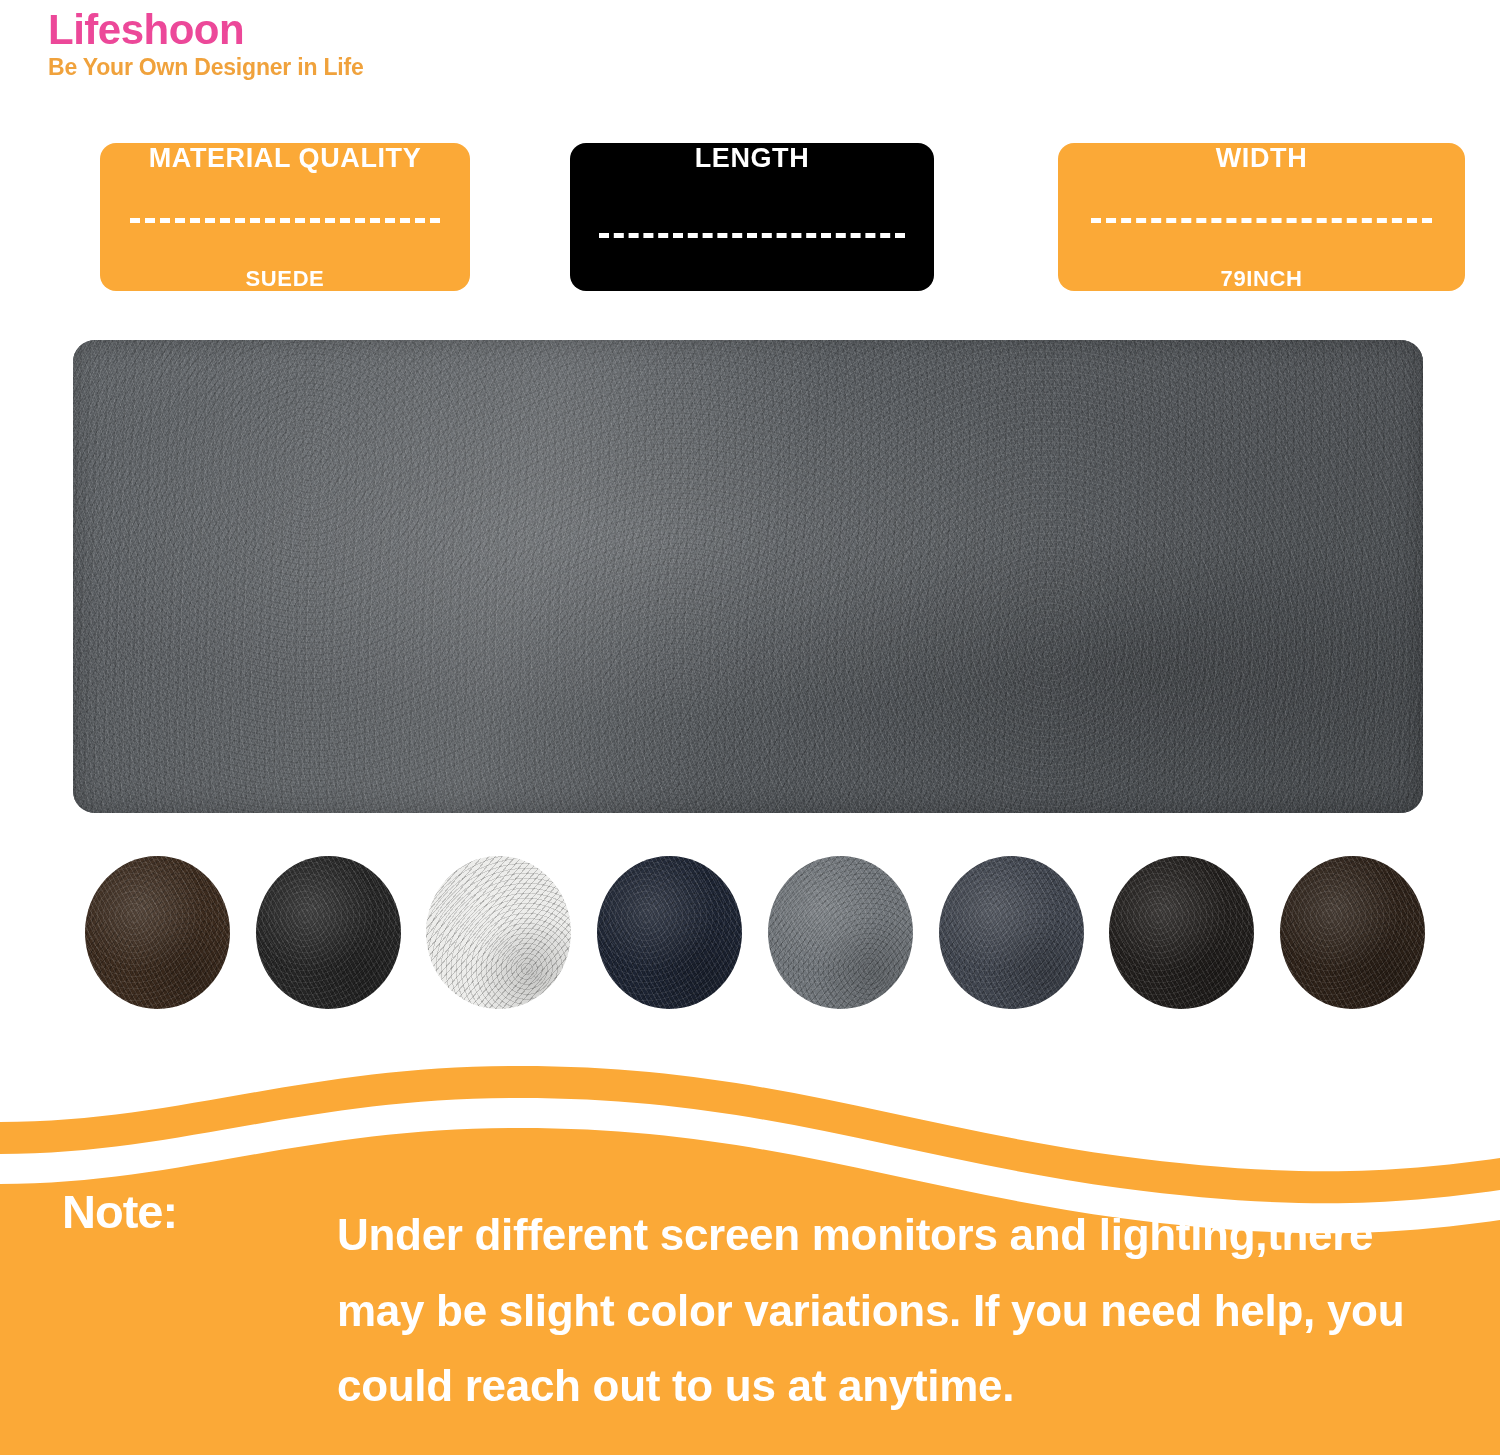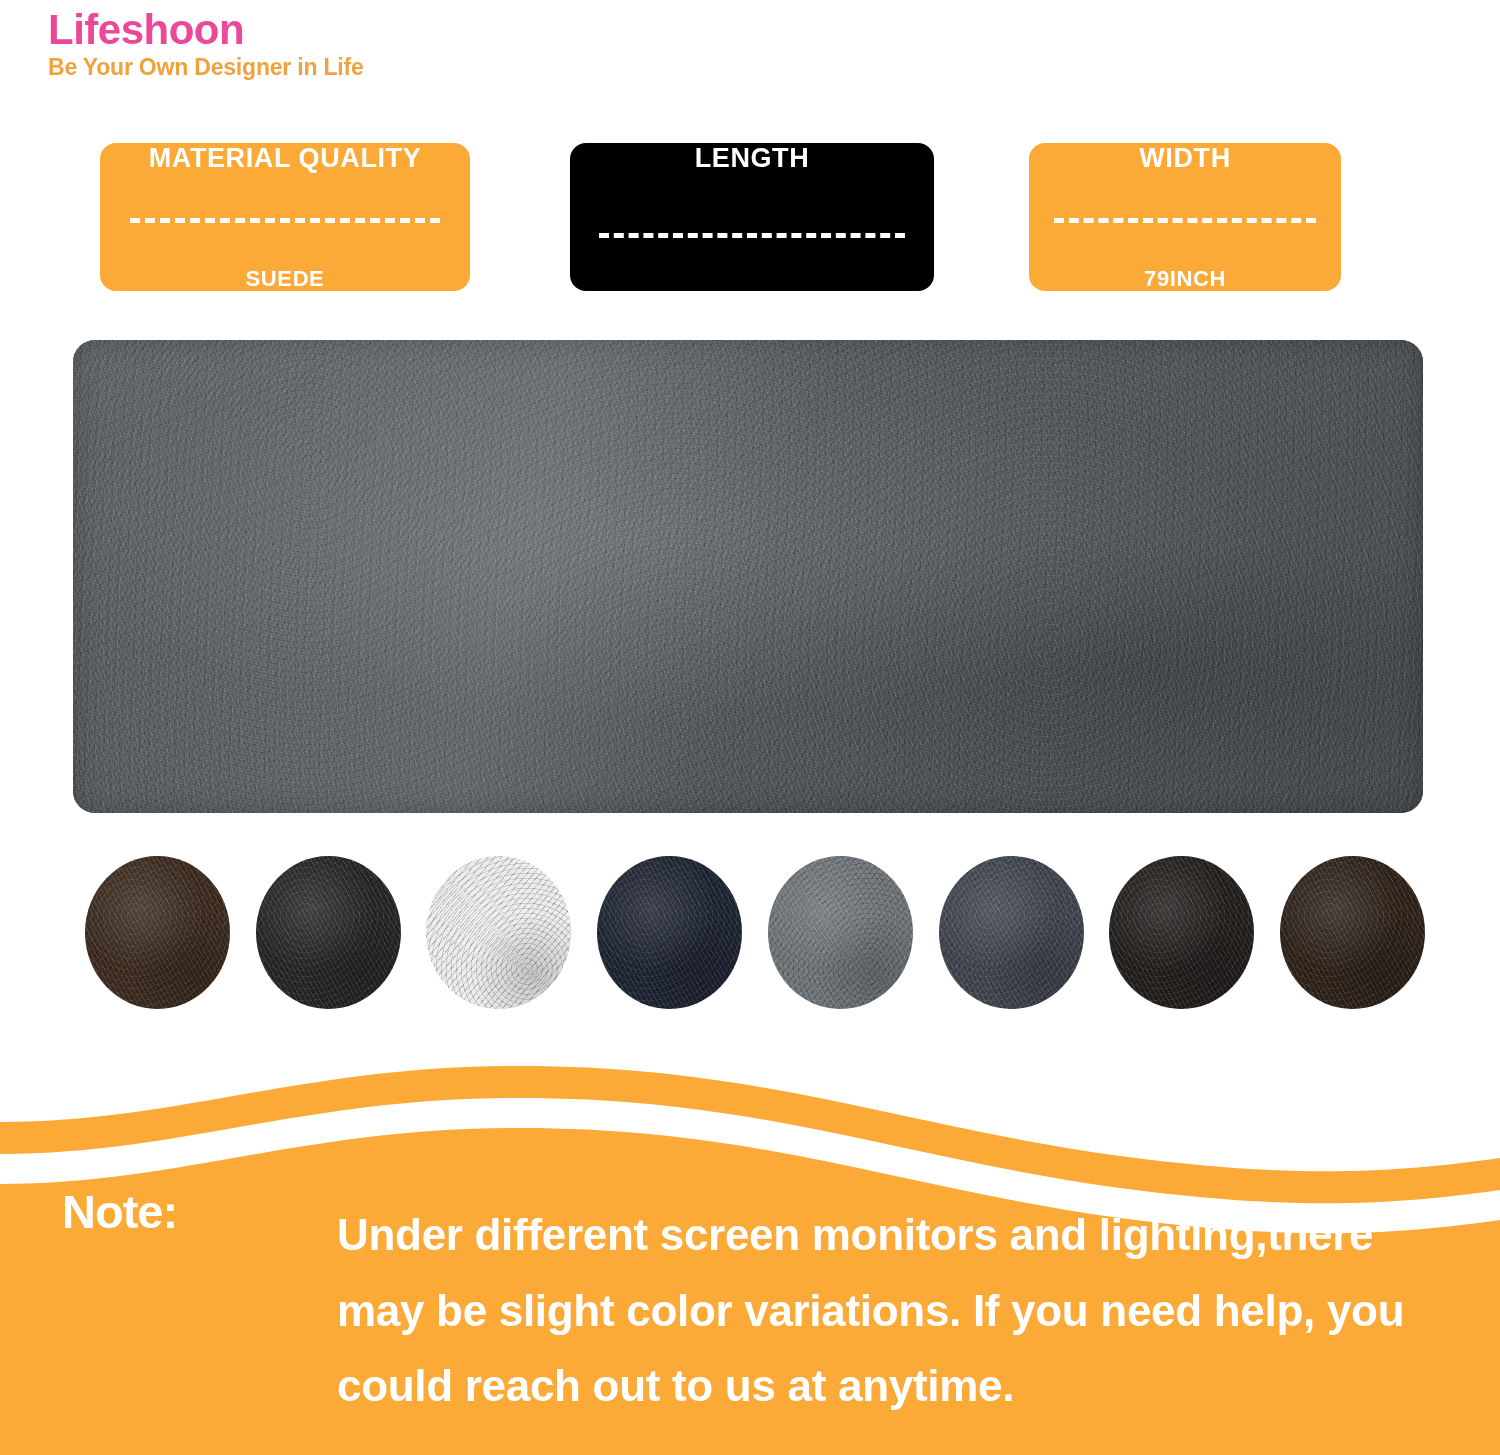--- a/index.html
+++ b/index.html
@@ -61,21 +61,21 @@
     background: #fba937;
     border-radius: 16px;
     display: flex;
     flex-direction: column;
     align-items: center;
     justify-content: space-between;
   }
 
   .spec-badge.badge-0 { left: 100px;  width: 370px; }
   .spec-badge.badge-1 { left: 570px;  width: 364px; }
-  .spec-badge.badge-2 { left: 1029px; width: 312px; }
+  .spec-badge.badge-2 { left: 1058px; width: 407px; }
 
   .spec-label {
     font-size: 27px;
     font-weight: bold;
     color: #ffffff;
     letter-spacing: 0.6px;
     text-align: center;
     line-height: 1.15;
   }
 

